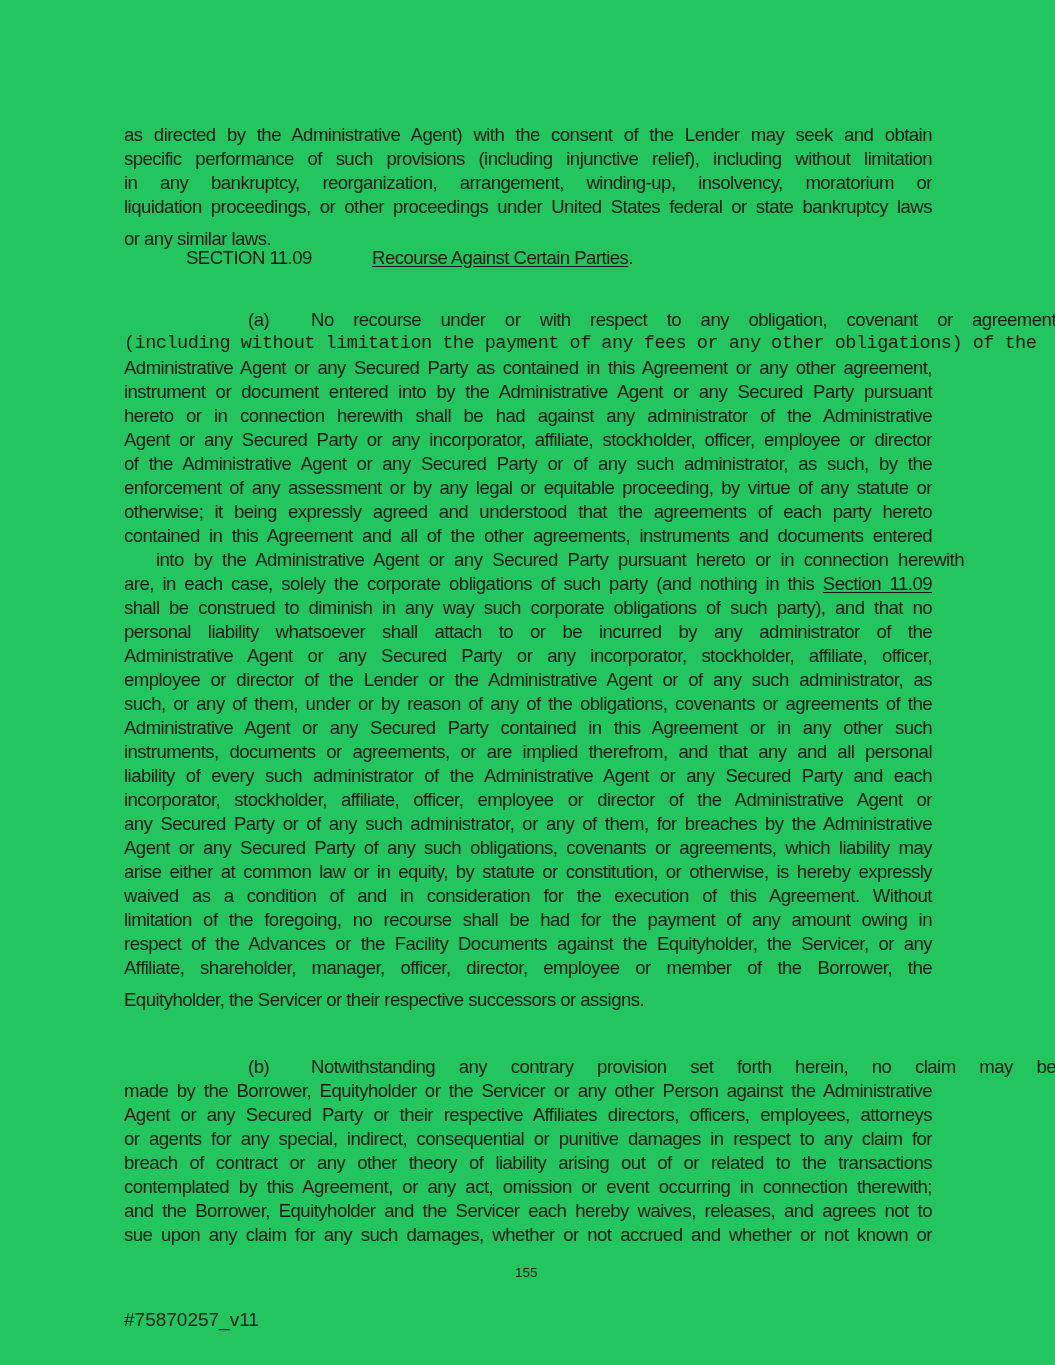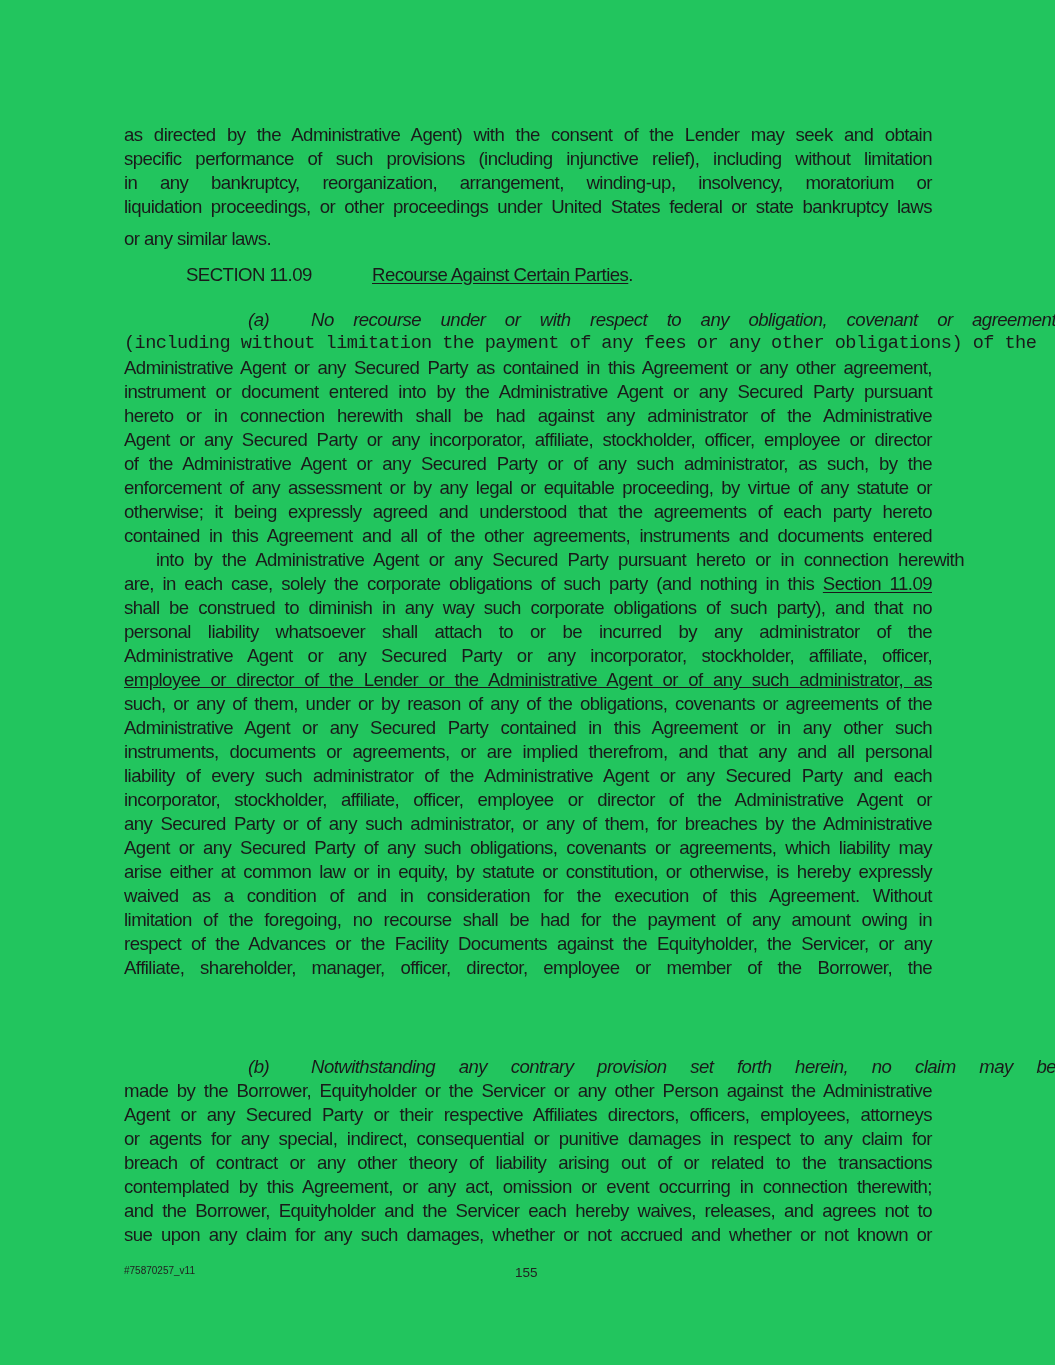--- a/index.html
+++ b/index.html
@@ -13,25 +13,25 @@
     .line {
       height: 24px; line-height: 24px; font-size: 18.6px;
       white-space: nowrap; overflow: visible;
       transform-origin: left top;
       letter-spacing: -0.55px;
       display: block;
     }
     .jline { text-align: justify; text-align-last: justify; }
     .lastline { text-align: left; text-align-last: left; margin-top: 8px; }
     .u { text-decoration: underline; text-underline-offset: 2px; }
-    .heading { position: absolute; top: 263px; left: 186px; font-size: 18.6px; line-height: 24px; letter-spacing: -0.55px; white-space: nowrap; }
+    .heading { position: absolute; top: 246px; left: 186px; font-size: 18.6px; line-height: 24px; letter-spacing: -0.55px; white-space: nowrap; }
     .heading .num { display: inline-block; width: 186px; }
     .indent-label { display: inline-block; width: 63px; }
-    .first-line { padding-left: 124px; font-style: italic; }
-    .footer-id { position: absolute; left: 124px; top: 1265px; font-size: 10px; color: #222; }
+    .first-line { padding-left: 124px; }
+    .footer-id { position: absolute; left: 124px; top: 1309px; font-size: 19px; color: #222; }
     .footer-page { position: absolute; left: 515px; top: 1265px; font-size: 13.5px; color: #222; }
   </style>
 </head>
 <body>
 
 <div class="page">
 
   <div class="block" id="intro" style="top:123px;">
     <span class="line jline" style="display: block; width: 808px;">as directed by the Administrative Agent) with the consent of the Lender may seek and obtain</span>
     <span class="line jline" style="display: block; width: 808px;">specific performance of such provisions (including injunctive relief), including without limitation</span>
@@ -53,33 +53,34 @@
     <span class="line jline" style="display: block; width: 808px;">Agent or any Secured Party or any incorporator, affiliate, stockholder, officer, employee or director</span>
     <span class="line jline" style="display: block; width: 808px;">of the Administrative Agent or any Secured Party or of any such administrator, as such, by the</span>
     <span class="line jline" style="display: block; width: 808px;">enforcement of any assessment or by any legal or equitable proceeding, by virtue of any statute or</span>
     <span class="line jline" style="display: block; width: 808px;">otherwise; it being expressly agreed and understood that the agreements of each party hereto</span>
     <span class="line jline" style="display: block; width: 808px;">contained in this Agreement and all of the other agreements, instruments and documents entered</span>
     <span class="line jline" style="display: block; width: 808px; margin-left: 32px;">into by the Administrative Agent or any Secured Party pursuant hereto or in connection herewith</span>
     <span class="line jline" style="display: block; width: 808px;"><span>are, in each case, solely the corporate obligations of such party (and nothing in this</span> <span class="u">Section 11.09</span></span>
     <span class="line jline" style="display: block; width: 808px;">shall be construed to diminish in any way such corporate obligations of such party), and that no</span>
     <span class="line jline" style="display: block; width: 808px;">personal liability whatsoever shall attach to or be incurred by any administrator of the</span>
     <span class="line jline" style="display: block; width: 808px;">Administrative Agent or any Secured Party or any incorporator, stockholder, affiliate, officer,</span>
-    <span class="line jline" style="display: block; width: 808px; text-decoration: underline;">employee or director of the Lender or the Administrative Agent or of any such administrator, as</span>
+    <span class="line jline" style="display: block; width: 808px;">employee or director of the Lender or the Administrative Agent or of any such administrator, as</span>
     <span class="line jline" style="display: block; width: 808px;">such, or any of them, under or by reason of any of the obligations, covenants or agreements of the</span>
     <span class="line jline" style="display: block; width: 808px;">Administrative Agent or any Secured Party contained in this Agreement or in any other such</span>
     <span class="line jline" style="display: block; width: 808px;">instruments, documents or agreements, or are implied therefrom, and that any and all personal</span>
     <span class="line jline" style="display: block; width: 808px;">liability of every such administrator of the Administrative Agent or any Secured Party and each</span>
     <span class="line jline" style="display: block; width: 808px;">incorporator, stockholder, affiliate, officer, employee or director of the Administrative Agent or</span>
     <span class="line jline" style="display: block; width: 808px;">any Secured Party or of any such administrator, or any of them, for breaches by the Administrative</span>
     <span class="line jline" style="display: block; width: 808px;">Agent or any Secured Party of any such obligations, covenants or agreements, which liability may</span>
     <span class="line jline" style="display: block; width: 808px;">arise either at common law or in equity, by statute or constitution, or otherwise, is hereby expressly</span>
     <span class="line jline" style="display: block; width: 808px;">waived as a condition of and in consideration for the execution of this Agreement.  Without</span>
     <span class="line jline" style="display: block; width: 808px;">limitation of the foregoing, no recourse shall be had for the payment of any amount owing in</span>
     <span class="line jline" style="display: block; width: 808px;">respect of the Advances or the Facility Documents against the Equityholder, the Servicer, or any</span>
     <span class="line jline" style="display: block; width: 808px;">Affiliate, shareholder, manager, officer, director, employee or member of the Borrower, the</span>
+    <span class="line lastline" style="display: block; width: 808px;">Equityholder, the Servicer or their respective successors or assigns.</span>
   </div>
 
   <div class="block" style="top:1018px;">
     <span class="line jline first-line" style="display: block; width: 808px; margin-top: 37px;"><span class="indent-label">(b)</span><span>Notwithstanding any contrary provision set forth herein, no claim may be</span></span>
     <span class="line jline" style="display: block; width: 808px;">made by the Borrower, Equityholder or the Servicer or any other Person against the Administrative</span>
     <span class="line jline" style="display: block; width: 808px;">Agent or any Secured Party or their respective Affiliates directors, officers, employees, attorneys</span>
     <span class="line jline" style="display: block; width: 808px;">or agents for any special, indirect, consequential or punitive damages in respect to any claim for</span>
     <span class="line jline" style="display: block; width: 808px;">breach of contract or any other theory of liability arising out of or related to the transactions</span>
     <span class="line jline" style="display: block; width: 808px;">contemplated by this Agreement, or any act, omission or event occurring in connection therewith;</span>
     <span class="line jline" style="display: block; width: 808px;">and the Borrower, Equityholder and the Servicer each hereby waives, releases, and agrees not to</span>

